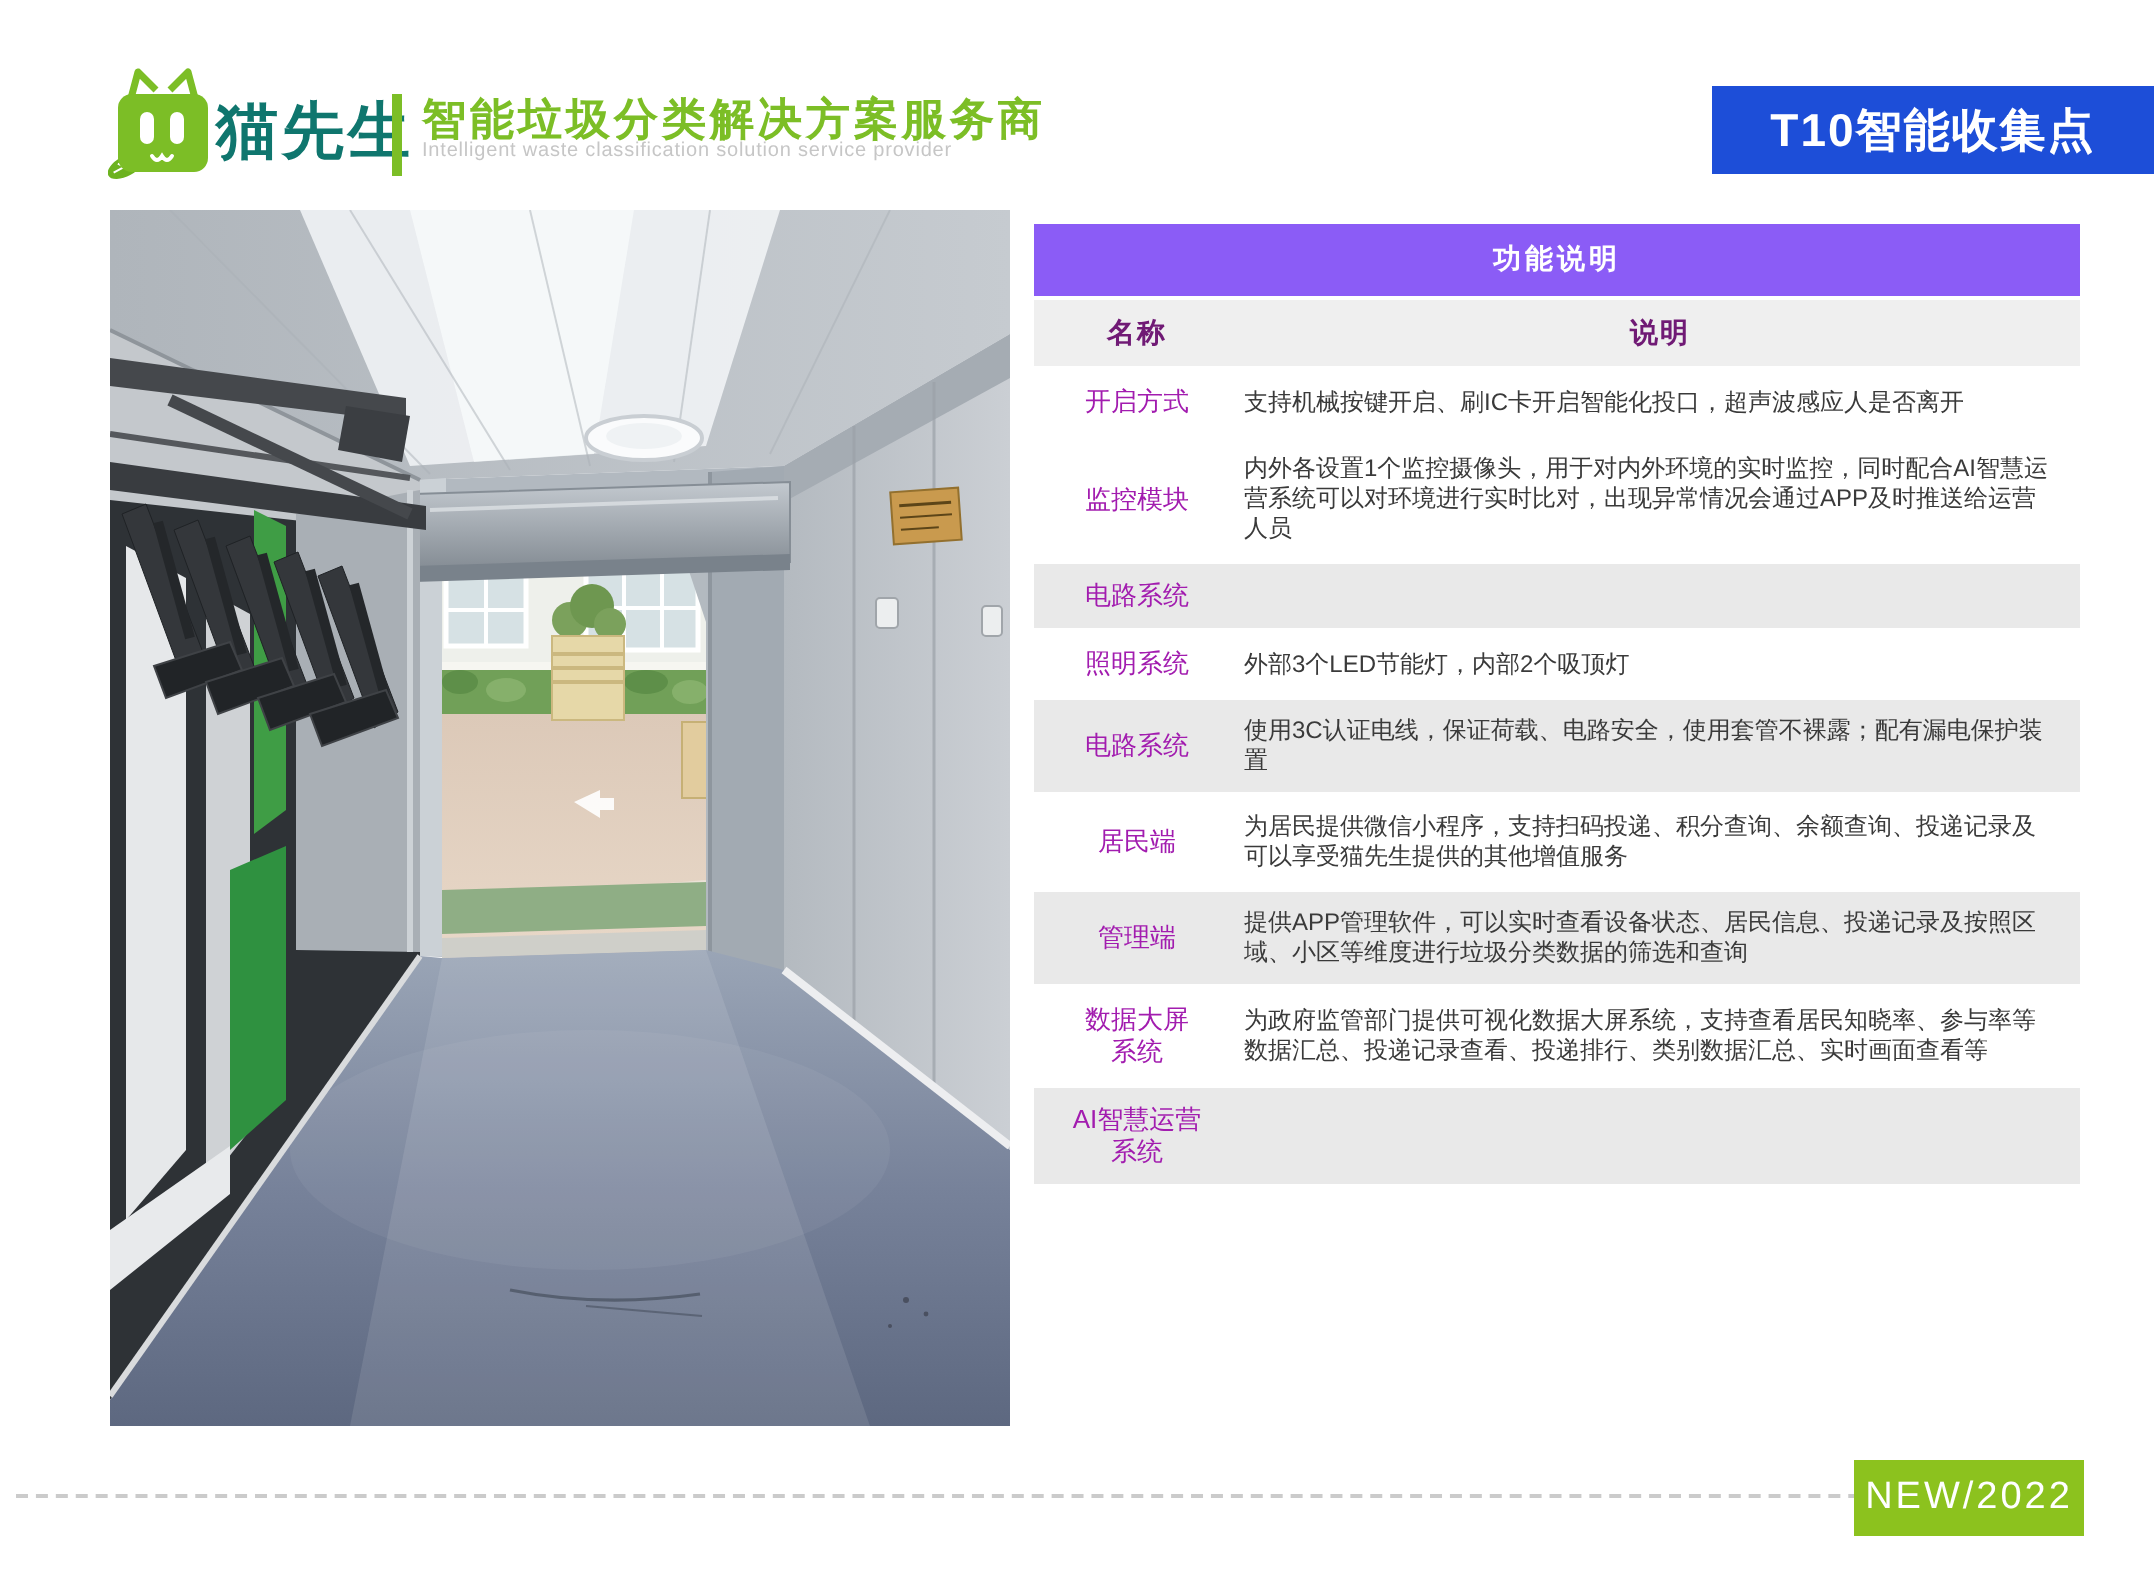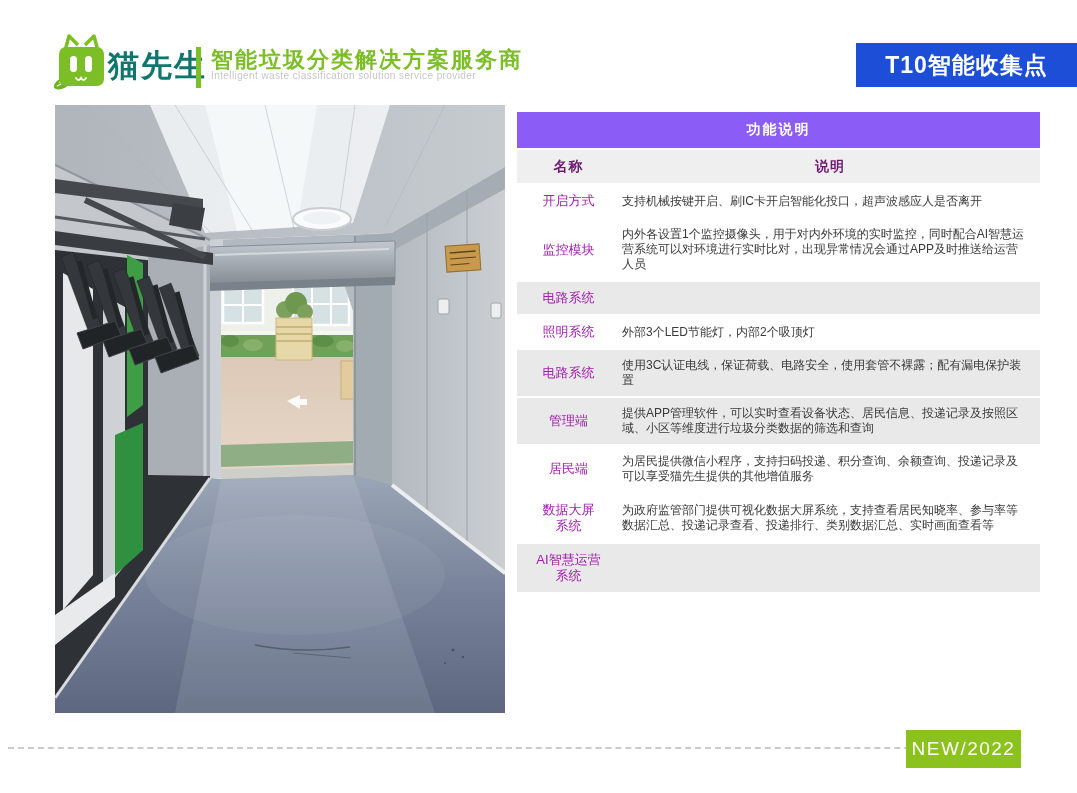--- a/index.html
+++ b/index.html
@@ -31,21 +31,21 @@
   .sub-desc{flex:1;text-align:center;letter-spacing:1px;}
   .row{display:flex;align-items:center;border-bottom:2px solid #fff;background:#fff;}
   .row.alt{background:#E9E9E9;}
   .cname{width:103px;box-sizing:border-box;padding:8px 6px;text-align:center;
          font-size:13px;color:#a21caf;white-space:pre-line;line-height:16px;}
   .cdesc{flex:1;box-sizing:border-box;padding:8px 12px 8px 2px;font-size:12px;
          color:#3A3A3A;line-height:15px;white-space:pre-line;}
   .row.big .cdesc{font-size:13.5px;line-height:15.5px;}
   
   .dash{position:absolute;left:8px;top:747px;width:952px;border-top:2px dashed #CBCBCB;}
-  .badge{position:absolute;left:906px;top:730px;width:115px;height:38px;background:#8CC21E;
+  .badge{position:absolute;left:927px;top:730px;width:115px;height:38px;background:#8CC21E;
          color:#fff;display:flex;align-items:center;justify-content:center;
          font-size:19px;letter-spacing:1.5px;font-weight:400;}
 </style>
 </head>
 <body>
 
 <div class="page">
 
   <div class="logo-wrap">
     <svg viewBox="0 0 54 58" width="54" height="58">
@@ -251,29 +251,29 @@
       <div class="cname">电路系统</div>
     </div>
     <div class="row">
       <div class="cname">照明系统</div>
       <div class="cdesc">外部3个LED节能灯，内部2个吸顶灯</div>
     </div>
     <div class="row alt">
       <div class="cname">电路系统</div>
       <div class="cdesc">使用3C认证电线，保证荷载、电路安全，使用套管不裸露；配有漏电保护装置</div>
     </div>
+    <div class="row">
+      <div class="cname">居民端</div>
+      <div class="cdesc">为居民提供微信小程序，支持扫码投递、积分查询、余额查询、投递记录及可以享受猫先生提供的其他增值服务</div>
+    </div>
     <div class="row alt">
       <div class="cname">管理端</div>
       <div class="cdesc">提供APP管理软件，可以实时查看设备状态、居民信息、投递记录及按照区域、小区等维度进行垃圾分类数据的筛选和查询</div>
     </div>
     <div class="row">
-      <div class="cname">居民端</div>
-      <div class="cdesc">为居民提供微信小程序，支持扫码投递、积分查询、余额查询、投递记录及可以享受猫先生提供的其他增值服务</div>
-    </div>
-    <div class="row">
       <div class="cname">数据大屏
 系统</div>
       <div class="cdesc">为政府监管部门提供可视化数据大屏系统，支持查看居民知晓率、参与率等数据汇总、投递记录查看、投递排行、类别数据汇总、实时画面查看等</div>
     </div>
     <div class="row alt big">
       <div class="cname">AI智慧运营
 系统</div>
     </div>
   </div>
 

